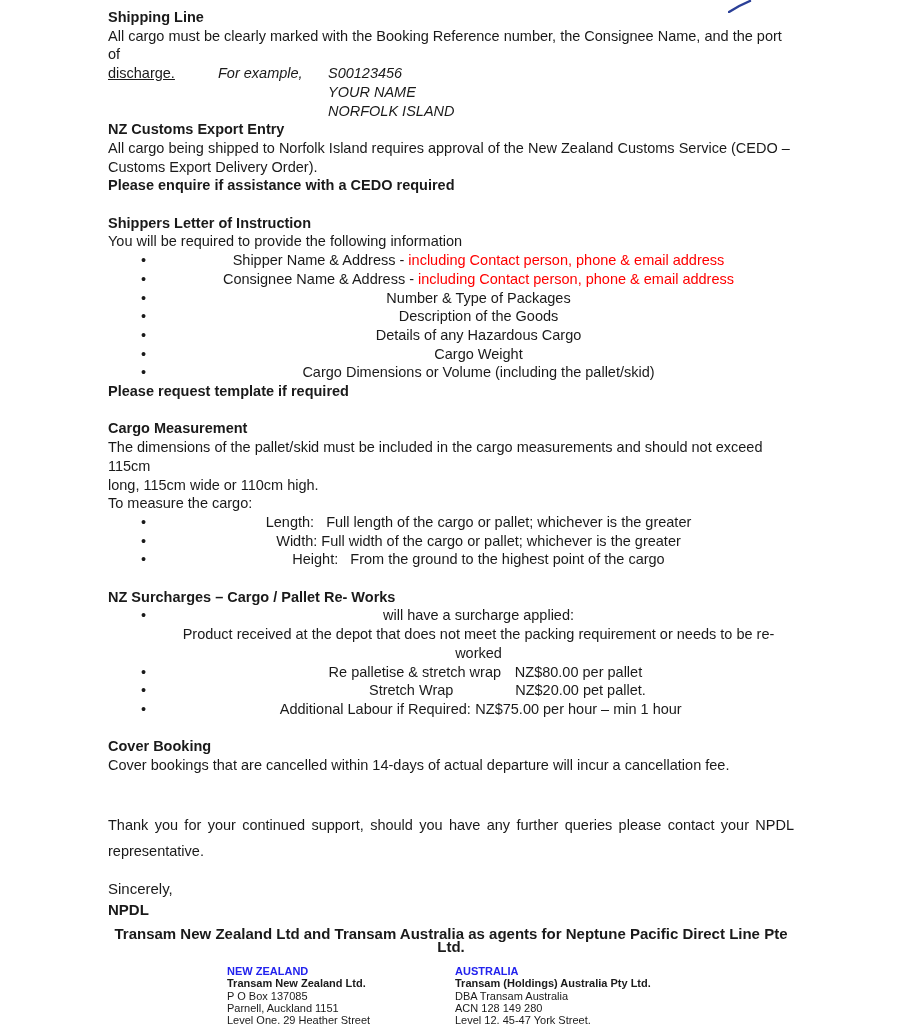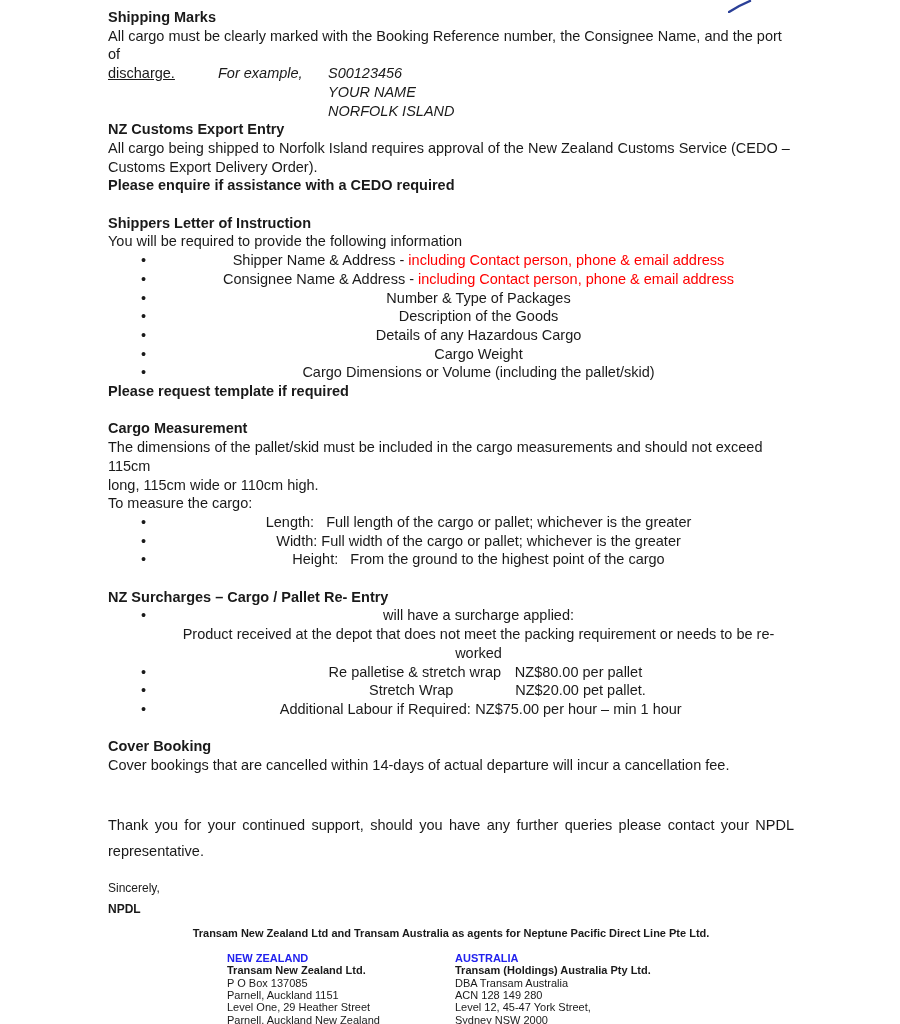--- a/index.html
+++ b/index.html
@@ -15,39 +15,39 @@
   .exrow span{display:inline-block;vertical-align:top;}
   .cellA{width:110px;text-decoration:underline;}
   .cellB{width:110px;}
   .exindent{margin-left:220px;}
   .bullet{position:relative;padding-left:55px;text-align:center;}
   .bullet::before{content:"\2022";position:absolute;left:33px;top:0;font-size:14.5px;}
   .feelabel{display:inline-block;width:200px;vertical-align:top;}
   .red{color:#ff0000;}
   .thanks{line-height:26px;}
   .jline{text-align:justify;text-align-last:justify;}
-  .closing{margin-top:14px;font-size:12px;line-height:21px;}
-  .tagline{margin-top:7px;font-size:11px;font-weight:bold;text-align:center;line-height:13px;}
+  .closing{margin-top:14px;font-size:15px;line-height:21px;}
+  .tagline{margin-top:7px;font-size:15px;font-weight:bold;text-align:center;line-height:13px;}
   .footer{margin-top:12px;margin-left:119px;display:flex;font-size:11px;line-height:12.3px;}
   .fcol1{width:228px;}
   .fhead{color:#2222ee;font-weight:bold;}
   .fcompany{font-weight:bold;}
 </style>
 </head>
 <body>
 
 <div class="page">
 
   <svg class="swoosh" viewBox="0 0 24 13">
     <path d="M22 1 C 16 3.5, 8 7.5, 1 12" stroke="#2a3f97" stroke-width="2.4" fill="none" stroke-linecap="round"></path>
   </svg>
 
   <div class="content">
 
-    <div class="h">Shipping Marks</div>
+    <div class="h">Shipping Line</div>
     <div>All cargo must be clearly marked with the Booking Reference number, the Consignee Name, and the port of</div>
     <div class="exrow">
       <span class="cellA">discharge.</span><span class="cellB italic">For example,</span><span class="italic">S00123456</span>
     </div>
     <div class="exindent italic">YOUR NAME</div>
     <div class="exindent italic">NORFOLK ISLAND</div>
 
     <div class="h">NZ Customs Export Entry</div>
     <div>All cargo being shipped to Norfolk Island requires approval of the New Zealand Customs Service (CEDO –</div>
     <div>Customs Export Delivery Order).</div>
@@ -71,21 +71,21 @@
     <div class="h">Cargo Measurement</div>
     <div>The dimensions of the pallet/skid must be included in the cargo measurements and should not exceed 115cm</div>
     <div>long, 115cm wide or 110cm high.</div>
     <div>To measure the cargo:</div>
     <div class="bullet"><span class="pre">Length:   Full length of the cargo or pallet; whichever is the greater</span></div>
     <div class="bullet"><span class="pre">Width: Full width of the cargo or pallet; whichever is the greater</span></div>
     <div class="bullet"><span class="pre">Height:   From the ground to the highest point of the cargo</span></div>
 
     <div class="blank"></div>
 
-    <div class="h">NZ Surcharges – Cargo / Pallet Re- Entry</div>
+    <div class="h">NZ Surcharges – Cargo / Pallet Re- Works</div>
     <div class="bullet">
       <div>will have a surcharge applied:</div>
       <div>Product received at the depot that does not meet the packing requirement or needs to be re-worked</div>
     </div>
     <div class="bullet"><span class="feelabel">Re palletise &amp; stretch wrap</span><span class="pre">NZ$80.00 per pallet</span></div>
     <div class="bullet"><span class="feelabel">Stretch Wrap</span><span class="pre"> NZ$20.00 pet pallet.</span></div>
     <div class="bullet"><span class="feelabel">Additional Labour if Required:</span><span class="pre">NZ$75.00 per hour – min 1 hour</span></div>
 
     <div class="blank"></div>
 

